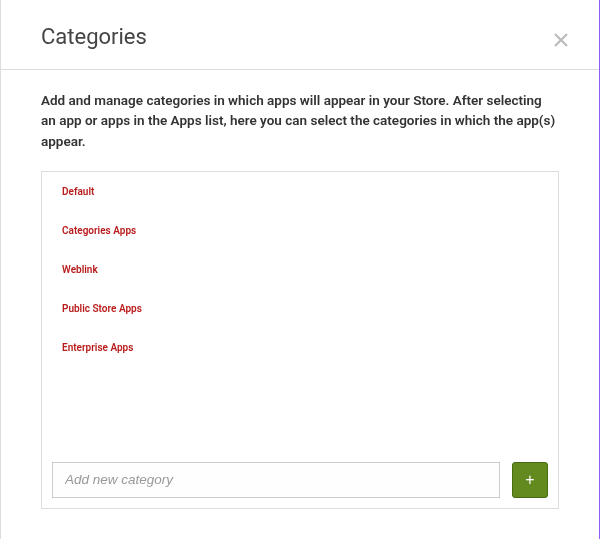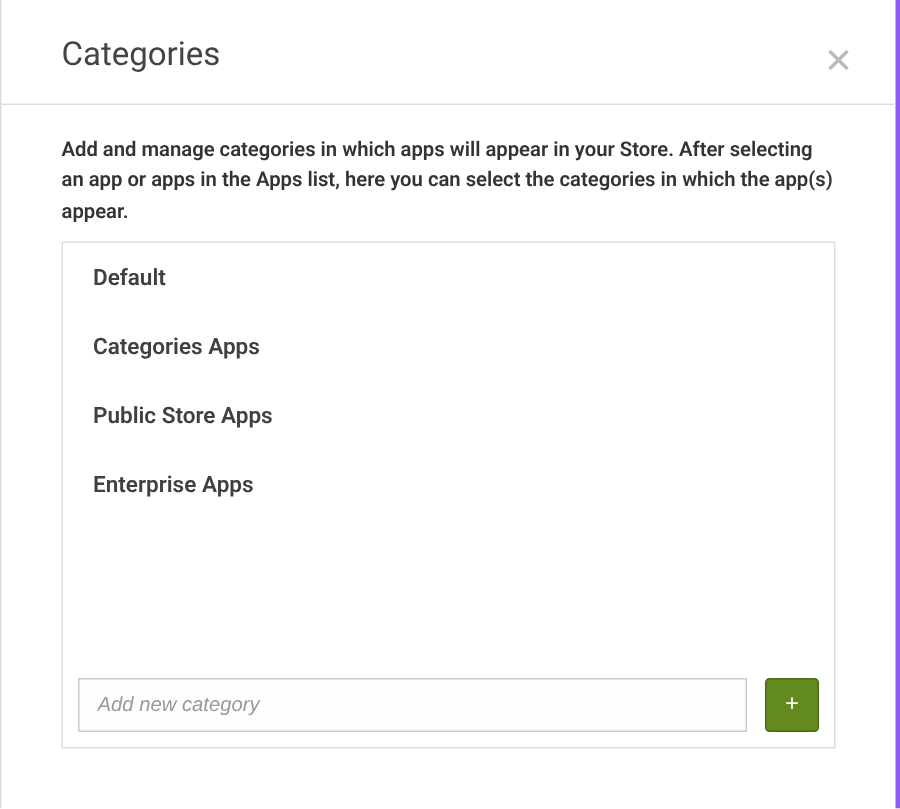--- a/index.html
+++ b/index.html
@@ -12,21 +12,21 @@
       background: #fff;
       width: 600px;
       height: 539px;
       overflow: hidden;
     }
     .dialog {
       width: 100%;
       height: 100%;
       position: relative;
       border-left: 1px solid #ddd;
-      border-right: 3px solid #8b5cf6;
+      border-right: 1px solid #8b5cf6;
     }
     .header {
       padding: 24px 40px 20px 40px;
       position: relative;
     }
     .header h1 {
       font-size: 22px;
       font-weight: 400;
       color: #444;
     }
@@ -52,35 +52,35 @@
       width: 100%;
     }
     .content {
       padding: 20px 40px;
     }
     .description {
       font-size: 13.5px;
       font-weight: 600;
       color: #333;
       line-height: 1.5;
-      margin-bottom: 10px;
+      margin-bottom: 20px;
     }
     .category-panel {
       border: 1px solid #ddd;
       background: #fff;
     }
     .category-list {
       min-height: 280px;
       padding: 0;
     }
     .category-item {
       padding: 14px 20px;
-      font-size: 15px;
+      font-size: 10px;
       font-weight: 600;
-      color: #404040;
+      color: #b91c1c;
       cursor: pointer;
     }
     .add-row {
       display: flex;
       align-items: center;
       padding: 10px;
       gap: 12px;
     }
     .add-input {
       flex: 1;
@@ -126,20 +126,21 @@
       </svg>
     </div>
   </div>
   <div class="divider"></div>
   <div class="content">
     <p class="description">Add and manage categories in which apps will appear in your Store. After selecting an app or apps in the Apps list, here you can select the categories in which the app(s) appear.</p>
     <div class="category-panel">
       <div class="category-list">
         <div class="category-item">Default</div>
         <div class="category-item">Categories Apps</div>
+        <div class="category-item">Weblink</div>
         <div class="category-item">Public Store Apps</div>
         <div class="category-item">Enterprise Apps</div>
       </div>
       <div class="add-row">
         <input class="add-input" type="text" placeholder="Add new category" style="">
         <button class="add-btn">
           <span>+</span>
         </button>
       </div>
     </div>

